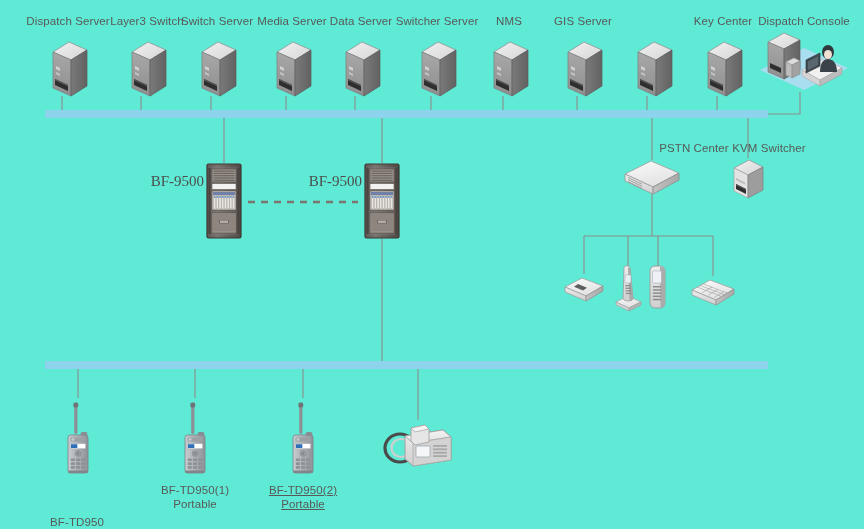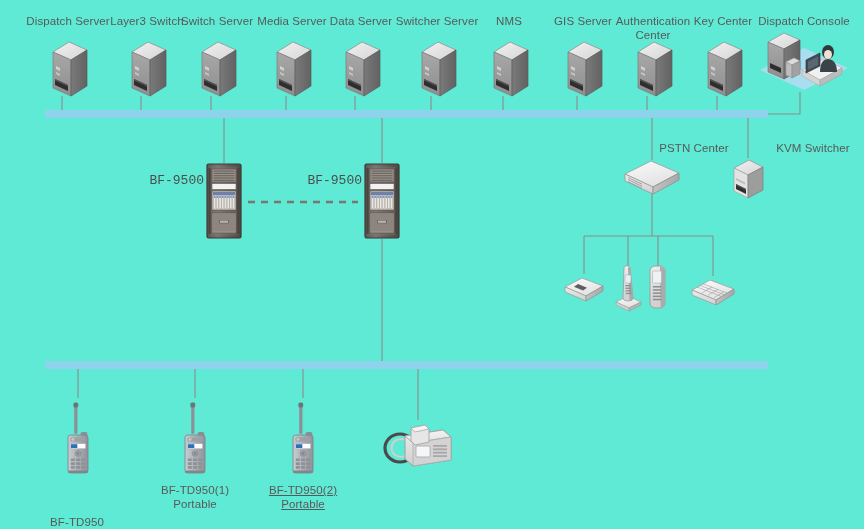--- a/index.html
+++ b/index.html
@@ -30,22 +30,22 @@
     font-family: "Liberation Sans", sans-serif;
     font-size: 11.5px;
     color: #595959;
     text-align: center;
     line-height: 14px;
     white-space: pre-line;
     letter-spacing: 0.1px;
   }
   .inline-label {
     position: absolute;
-    font-family: Liberation Mono, monospace;
-    font-size: 13px;
+    font-family: Liberation Serif, serif;
+    font-size: 15px;
     color: #4d4d4d;
     text-align: right;
     line-height: 14px;
     white-space: nowrap;
   }
 </style>
 </head>
 <body>
 
 <div id="diagram-root">
@@ -393,30 +393,28 @@
   </svg>
 
   <div class="node-label" style="left:8px;  top:14px; width:120px;">Dispatch Server</div>
   <div class="node-label" style="left:87px; top:14px; width:120px;">Layer3 Switch</div>
   <div class="node-label" style="left:157px;top:14px; width:120px;">Switch Server</div>
   <div class="node-label" style="left:232px;top:14px; width:120px;">Media Server</div>
   <div class="node-label" style="left:301px;top:14px; width:120px;">Data Server</div>
   <div class="node-label" style="left:377px;top:14px; width:120px;">Switcher Server</div>
   <div class="node-label" style="left:449px;top:14px; width:120px;">NMS</div>
   <div class="node-label" style="left:523px;top:14px; width:120px;">GIS Server</div>
-  <div class="node-label" style="left:601px;top:14px; width:104px;">Authentication
-Center</div>
   <div class="node-label" style="left:671px;top:14px; width:104px;">Key Center</div>
   <div class="node-label" style="left:744px;top:14px; width:120px;">Dispatch Console</div>
 
   <div class="inline-label" style="left:124px; top:174px; width:80px;">BF-9500</div>
   <div class="inline-label" style="left:282px; top:174px; width:80px;">BF-9500</div>
 
   <div class="node-label" style="left:653px; top:141px; width:82px;">PSTN Center</div>
-  <div class="node-label" style="left:749px; top:141px; width:88px;padding-left:20px;">KVM Switcher</div>
+  <div class="node-label" style="left:705px; top:141px; width:88px;padding-left:20px;">KVM Switcher</div>
 
   <div class="node-label" style="left:17px;  top:483px; width:120px;margin-top:32px;">BF-TD950
 Portable</div>
   <div class="node-label" style="left:135px; top:483px; width:120px;">BF-TD950(1)
 Portable</div>
   <div class="node-label" style="left:243px; top:483px; width:120px;text-decoration:underline;">BF-TD950(2)
 Portable</div>
 
 </div>
 

